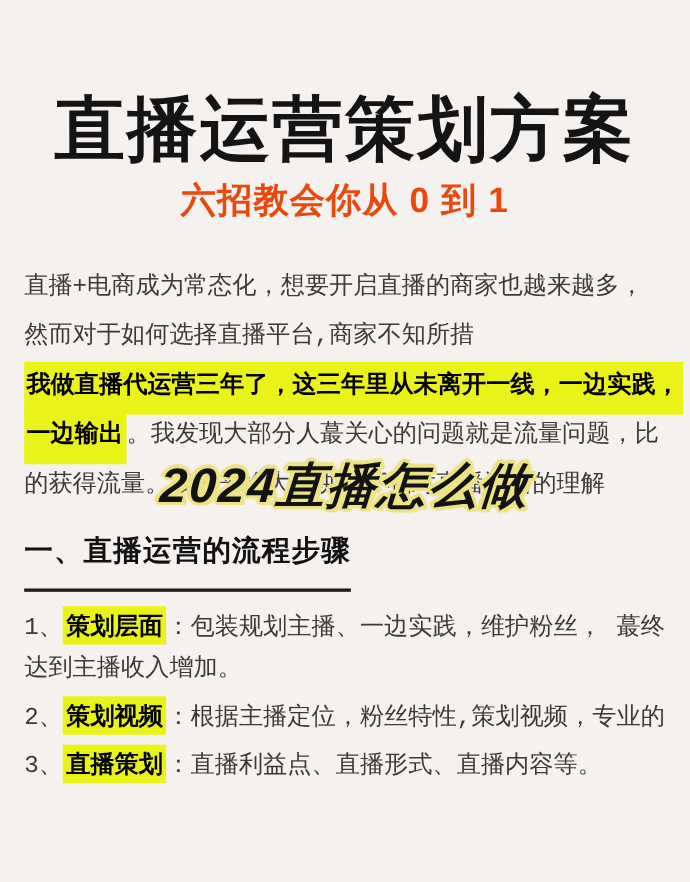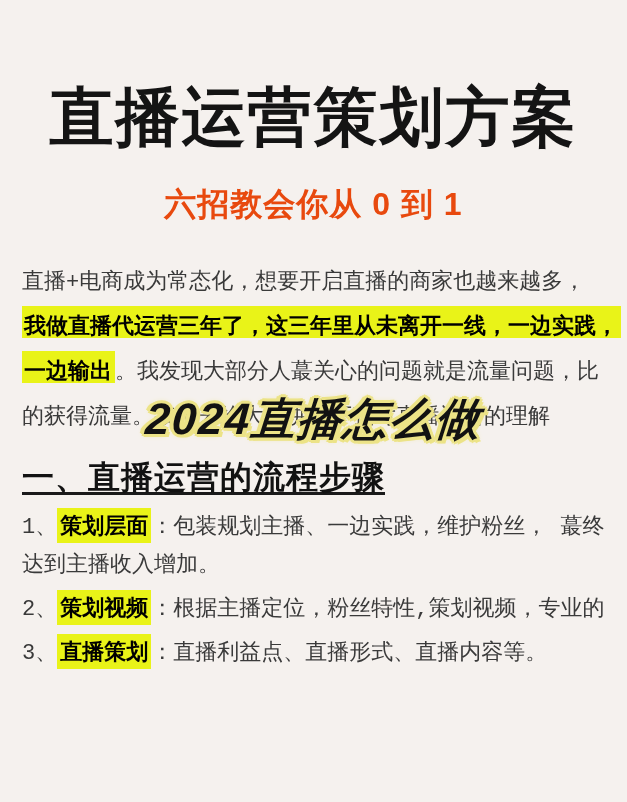--- a/index.html
+++ b/index.html
@@ -18,21 +18,20 @@
   .title{
     text-align:center;
     font-size:64px;
     line-height:90px;
     font-weight:900;
     letter-spacing:2px;
     color:var(--title);
     font-family:"Liberation Sans","DejaVu Sans",sans-serif;
   }
   .subtitle{
-    margin-top:22px;
     text-align:center;
     font-size:32px;
     line-height:40px;
     font-weight:700;
     color:var(--orange);
     letter-spacing:1px;
   }
   .intro{
     margin:34px 14px 0 22px;
     font-size:22px;
@@ -40,21 +39,21 @@
   .intro .line{
     height:45px;
     line-height:45px;
     white-space:nowrap;
   }
   .run-plain{color:var(--body);font-family:Liberation Mono, monospace;}
   .run-hl{
     background:var(--hl);
     color:#000;
     font-weight:700;
-    padding:7px 3px 0 2px;
+    padding:7px 3px 16px 2px;
   }
   .sticker{
     position:relative;
     z-index:2;
     margin-top:-46px;
     text-align:center;
     font-size:44px;
     line-height:54px;
     font-weight:900;
     font-style:italic;
@@ -65,27 +64,27 @@
       3px 0 0 var(--sticker-outline), -3px 0 0 var(--sticker-outline),
       0 3px 0 var(--sticker-outline), 0 -3px 0 var(--sticker-outline),
       2px 2px 0 var(--sticker-outline), -2px 2px 0 var(--sticker-outline),
       2px -2px 0 var(--sticker-outline), -2px -2px 0 var(--sticker-outline),
       4px 3px 0 var(--sticker-outline), -4px -1px 0 var(--sticker-outline),
       0 0 6px var(--sticker-outline);
   }
   .section{margin:16px 14px 0 22px;}
   .section-heading{
     display:inline-block;
-    font-size:32px;
+    font-size:26px;
     line-height:30px;
     font-weight:800;
     color:#121212;
     letter-spacing:1px;
     border-bottom:3px solid var(--underline);
-    padding-bottom:0;
+    padding-bottom:20px;
   }
   .items{margin-top:12px;}
   .item{margin-bottom:6px;font-size:22px;}
   .item .line{
     height:38px;
     line-height:38px;
     white-space:nowrap;
   }
   .item .run-hl{padding:5px 3px;}
 </style>
@@ -93,20 +92,21 @@
 <body>
 
 <div class="page">
 
   <h1 class="title">直播运营策划方案</h1>
 
   <div class="subtitle">六招教会你从 0 到 1</div>
 
   <div class="intro">
       <div class="line"><span class="run-plain">直播+电商成为常态化，想要开启直播的商家也越来越多，</span></div>
+      <div class="line"><span class="run-plain">然而对于如何选择直播平台,商家不知所措</span></div>
       <div class="line"><span class="run-hl">我做直播代运营三年了，这三年里从未离开一线，一边实践，</span></div>
       <div class="line"><span class="run-hl">一边输出</span><span class="run-plain">。我发现大部分人蕞关心的问题就是流量问题，比</span></div>
       <div class="line"><span class="run-plain">的获得流量。接下来给大家讲一下我对直播运营的理解</span></div>
     </div>
 
   <div class="sticker">2024直播怎么做</div>
 
   <div class="section">
     <div class="section-heading">一、直播运营的流程步骤</div>
     <div class="items">

